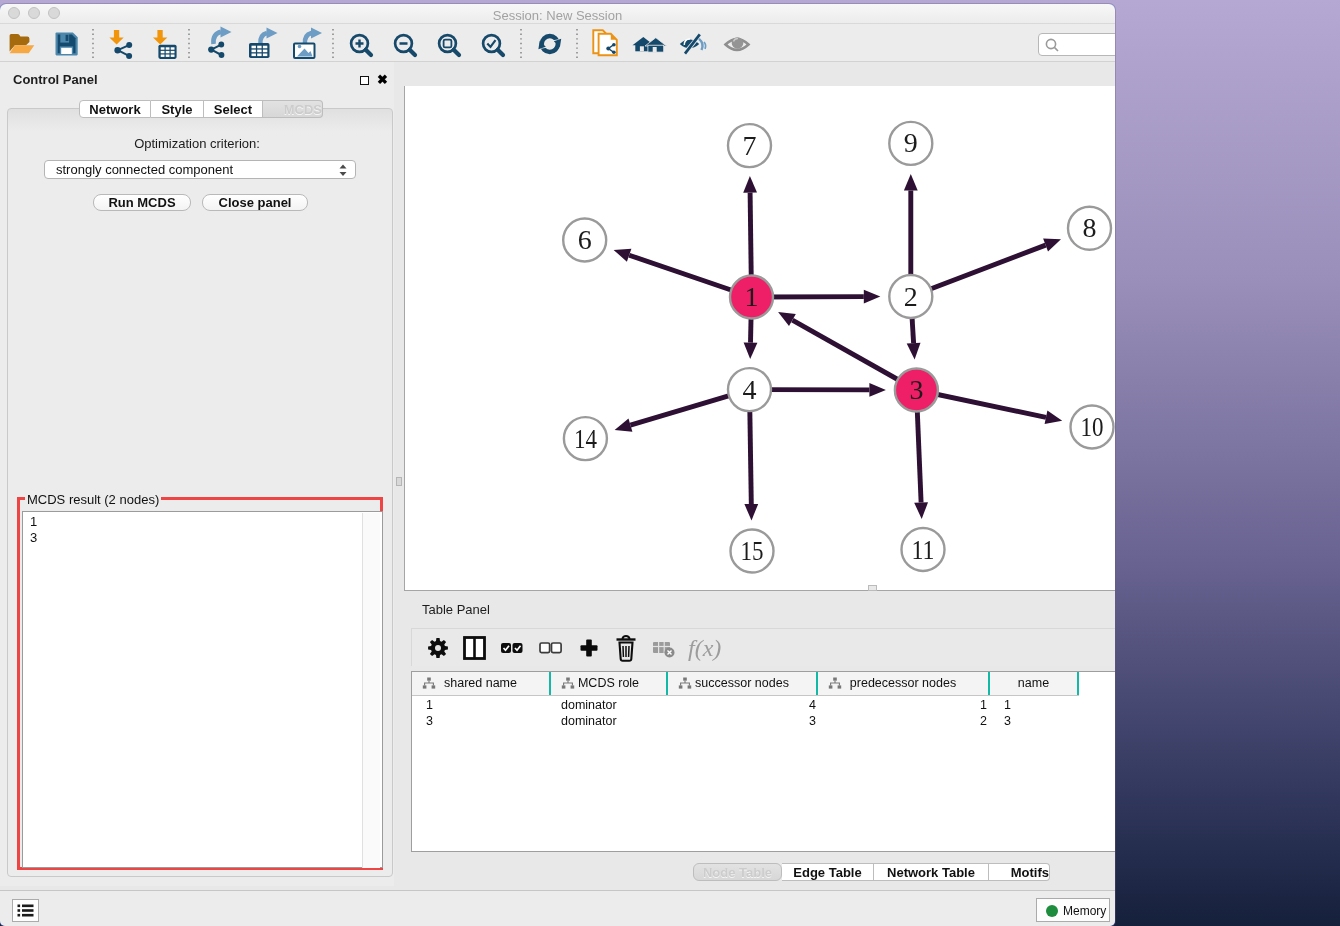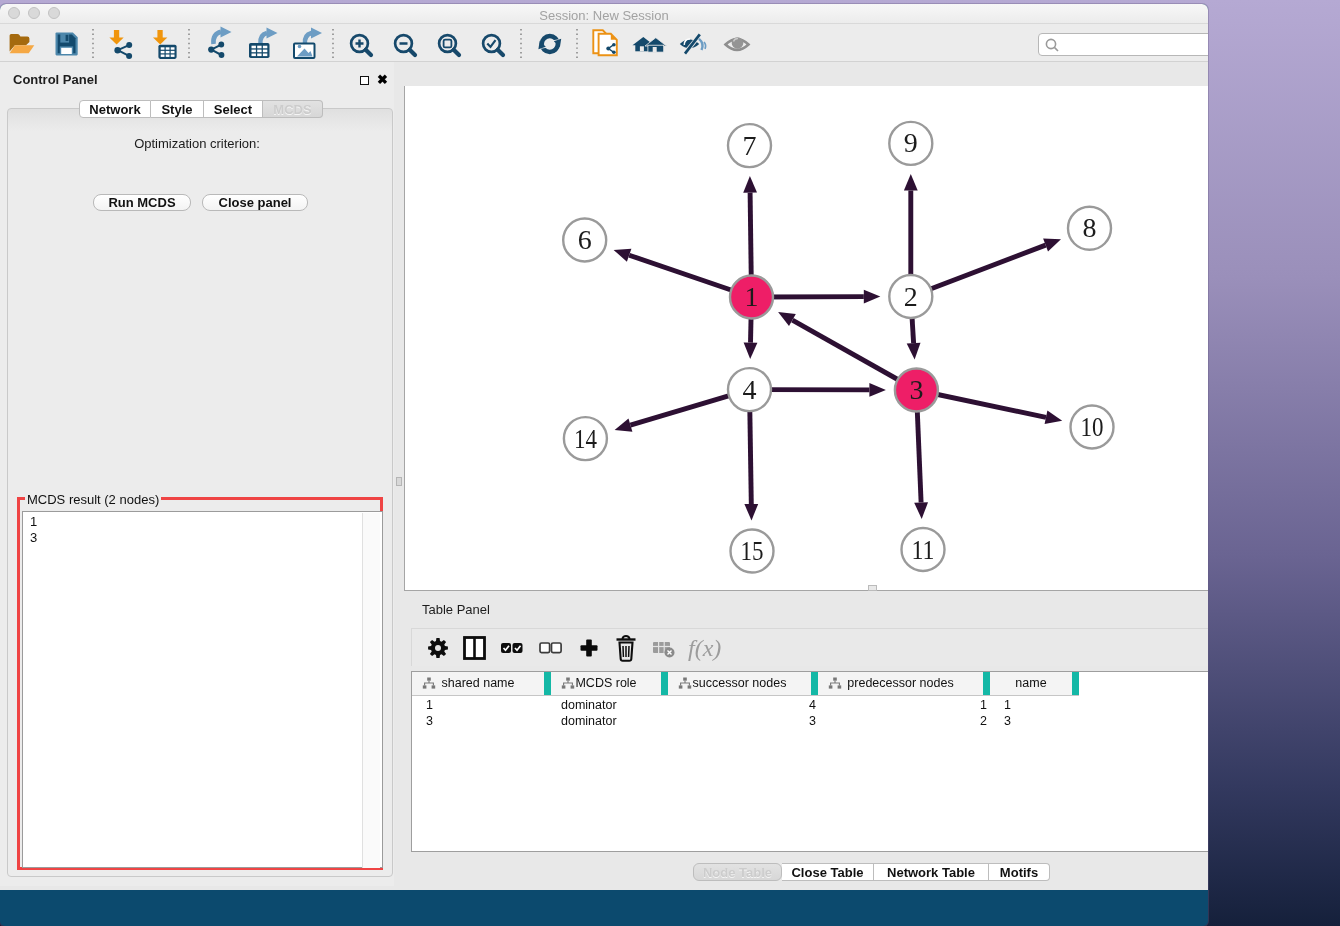--- a/index.html
+++ b/index.html
@@ -1,35 +1,35 @@
 <!DOCTYPE html>
 <html><head>
 <meta charset="utf-8">
 <style>
 * { margin:0; padding:0; box-sizing:border-box; }
 html,body { width:1340px; height:926px; overflow:hidden; }
 body { font-family:"Liberation Sans", sans-serif; background:linear-gradient(#b5a9d3 0%, #9a8fba 30%, #6a6492 60%, #33395f 85%, #15203b 100%); }
-#win { position:absolute; left:0; top:4px; width:1208px; height:922px; background:#0c4a6e; border-radius:6px 6px 5px 5px; overflow:hidden; box-shadow:0 0 0 1px rgba(100,90,130,.35); }
+#win { position:absolute; left:0; top:4px; width:1115px; height:922px; background:#3b82f6; border-radius:6px 6px 5px 5px; overflow:hidden; box-shadow:0 0 0 1px rgba(100,90,130,.35); }
 #titlebar { position:absolute; left:0; top:0; width:100%; height:20px; background:linear-gradient(#f7f7f7,#ececec); border-bottom:1px solid #d9d9d9; }
 .tl { position:absolute; top:3px; width:12px; height:12px; border-radius:50%; background:#d9d9d9; border:1px solid #c2c2c2; }
 #titlebar .t1{left:8px;} #titlebar .t2{left:28px;} #titlebar .t3{left:48px;}
 #apptitle { position:absolute; top:4px; width:100%; text-align:center; font-size:13px; color:#a2a2a2; }
 #toolbar { position:absolute; left:0; top:20px; width:100%; height:38px; background:#ececec; border-bottom:1px solid #d2d2d2; }
 #searchbox { position:absolute; left:1038px; top:9px; width:289px; height:23px; background:#fff; border:1px solid #b7b7b7; border-radius:4px; }
 #main { position:absolute; left:0; top:58px; width:100%; height:828px; background:#e8e8e8; }
 
 #cpanel { position:absolute; left:0; top:0; width:394px; height:824px; background:#ececec; }
 #cpanel h1 { position:absolute; left:13px; top:10px; font-size:13px; font-weight:bold; color:#1d1d1d; }
 .dockbtns { position:absolute; top:10px; }
 .sqicon { display:inline-block; width:9px; height:9px; border:1.6px solid #111; background:#fff; vertical-align:middle; }
 .xicon { font-size:13px; color:#000; font-weight:bold; vertical-align:middle; }
 .tabrow { position:absolute; display:flex; }
 .tab { height:18px; line-height:17px; font-size:13px; font-weight:bold; text-align:center; background:#fff; border:1px solid #bdbdbd; border-left:none; color:#111; padding:0 0; }
 .tab.first { border-left:1px solid #bdbdbd; border-radius:4px 0 0 4px; }
-.tab.last { border-radius:0 4px 4px 0; }
+.tab.last { border-radius:0 4px 4px 0;text-align:right; }
 .tab.sel { background:linear-gradient(#e2e2e2,#d7d7d7); color:#ccc; text-shadow:0 1px 0 #f5f5f5; }
 #cptabs { left:79px; top:38px; }
 #cpcontent { position:absolute; left:7px; top:46px; width:386px; height:769px; border:1px solid #c9c9c9; border-radius:4px; background:linear-gradient(#e0e0e0 0%, #ececec 3%, #ececec 100%); }
 #optlabel { position:absolute; left:0; top:74px; width:100%; text-align:center; font-size:13px; color:#1b1b1b; }
 #optsel { position:absolute; left:44px; top:98px; width:312px; height:19px; background:#fff; border:1px solid #b4b4b4; border-radius:4px; font-size:13px; color:#111; line-height:17px; padding-left:11px; }
 .chev { position:absolute; right:7px; top:2px; width:10px; height:14px; }
 .btn { position:absolute; height:17px; font-weight:bold; background:linear-gradient(#ffffff,#f3f3f3); border:1px solid #b9b9b9; border-radius:8px; font-size:13px; color:#111; text-align:center; line-height:15px; }
 #runbtn { left:93px; top:132px; width:98px; }
 #closebtn { left:202px; top:132px; width:106px; }
 #fieldset { position:absolute; left:17px; top:435px; width:366px; height:373px; border:3px solid #ef4444; }
@@ -42,21 +42,21 @@
 #nettitle .name { position:absolute; width:100%; top:3px; text-align:center; font-size:13px; font-weight:bold; color:#222; }
 .light { position:absolute; top:4px; width:12px; height:12px; border-radius:50%; }
 .light svg { position:absolute; left:-1px; top:-1px; }
 #netcanvas { position:absolute; left:0; top:20px; width:929px; height:505px; background:#fff; border:1px solid #a5a5a5; border-top:none; }
 
 #tpanel { position:absolute; left:404px; top:533px; width:929px; height:295px; }
 #tpanel h1 { position:absolute; left:18px; top:7px; font-size:13px; font-weight:normal; color:#1d1d1d; }
 #ttoolbar { position:absolute; left:7px; top:33px; width:919px; height:38px; background:#e9e9e9; border:1px solid #d8d8d8; border-bottom:none; }
 #tbl { position:absolute; left:7px; top:76px; width:919px; height:181px; background:#fff; border:1px solid #9e9e9e; }
 #thead { position:absolute; left:0; top:0; height:24px; width:667px; background:#f4f4f4; border-bottom:1px solid #c6c6c6; }
-.th { position:absolute; top:0; height:23px; border-right:7px solid #14b8a6; font-size:12.5px; color:#111; text-align:center; line-height:23px; }
+.th { position:absolute; top:0; height:23px; border-right:2px solid #14b8a6; font-size:12.5px; color:#111; text-align:center; line-height:23px; }
 .trow { position:absolute; font-size:12.5px; color:#111; }
 #ttabs { left:289px; top:268px; }
 
 #statusbar { position:absolute; left:0; top:886px; width:100%; height:36px; background:#ececec; border-top:1px solid #c6c6c6; }
 #listbtn { position:absolute; left:12px; top:8px; width:27px; height:23px; background:#fdfdfd; border:1px solid #ababab; }
 #membtn { position:absolute; right:5px; top:7px; width:74px; height:24px; background:#fdfdfd; border:1px solid #ababab; font-size:12px; color:#111; }
 #membtn .dot { position:absolute; left:9px; top:6px; width:12px; height:12px; border-radius:50%; background:#1d8c3c; }
 #membtn .lbl { position:absolute; left:26px; top:5px; }
 </style>
 </head>
@@ -227,20 +227,24 @@
       <div class="dockbtns" style="left:360px; top:9px;"><span class="sqicon"></span></div>
       <div class="dockbtns" style="left:377px; top:8px;"><span class="xicon">✖</span></div>
       <div id="cpcontent"></div>
       <div class="tabrow" id="cptabs">
         <div class="tab first" style="width:72px;">Network</div>
         <div class="tab" style="width:53px;">Style</div>
         <div class="tab" style="width:59px;">Select</div>
         <div class="tab last sel" style="width:60px;">MCDS</div>
       </div>
       <div id="optlabel">Optimization criterion:</div>
+      <div id="optsel">strongly connected component<span class="chev"><svg width="10" height="15">
+              <polygon points="1.5,5.5 5,1.5 8.5,5.5" fill="#4a4a4a"></polygon>
+              <polygon points="1.5,9 5,13 8.5,9" fill="#4a4a4a"></polygon>
+            </svg></span></div>
       <div class="btn" id="runbtn">Run MCDS</div>
       <div class="btn" id="closebtn">Close panel</div>
       <div id="fieldset">
         <div id="fieldlegend">MCDS result (2 nodes)</div>
         <div id="resultbox">1<br>3<div id="resultsb"></div></div>
       </div>
     </div>
     <div style="position:absolute; left:396px; top:415px; width:6px; height:9px; background:#d8d8d8; border:1px solid #b5b5b5;"></div>
     <div id="netwin">
       <div id="netcanvas">
@@ -392,19 +396,37 @@
         <div class="trow" style="left:561px; top:26px; width:14px; text-align:right;">1</div>
         <div class="trow" style="left:592px; top:26px;">1</div>
         <div class="trow" style="left:14px; top:42px;">3</div>
         <div class="trow" style="left:149px; top:42px;">dominator</div>
         <div class="trow" style="left:390px; top:42px; width:14px; text-align:right;">3</div>
         <div class="trow" style="left:561px; top:42px; width:14px; text-align:right;">2</div>
         <div class="trow" style="left:592px; top:42px;">3</div>
       </div>
       <div class="tabrow" id="ttabs">
         <div class="tab first sel" style="width:89px;border-radius:6px;">Node Table</div>
-        <div class="tab" style="width:92px;">Close Table</div>
+        <div class="tab" style="width:92px;">Edge Table</div>
         <div class="tab" style="width:115px;">Network Table</div>
         <div class="tab last" style="width:61px;">Motifs</div>
       </div>
     </div>
   </div>
+  <div id="statusbar">
+    <div id="listbtn">
+        <svg width="25" height="21" style="position:absolute;left:0;top:0">
+          <g fill="#1a1a1a">
+            <rect x="4.5" y="4.5" width="2.6" height="2.6"></rect>
+            <rect x="4.5" y="9.2" width="2.6" height="2.6"></rect>
+            <rect x="4.5" y="13.9" width="2.6" height="2.6"></rect>
+            <rect x="9" y="4.5" width="11.5" height="2.6"></rect>
+            <rect x="9" y="9.2" width="11.5" height="2.6"></rect>
+            <rect x="9" y="13.9" width="11.5" height="2.6"></rect>
+          </g>
+        </svg>
+      </div>
+    <div id="membtn">
+        <span class="dot"></span>
+        <span class="lbl">Memory</span>
+      </div>
+  </div>
 </div>
 
 </body></html>

